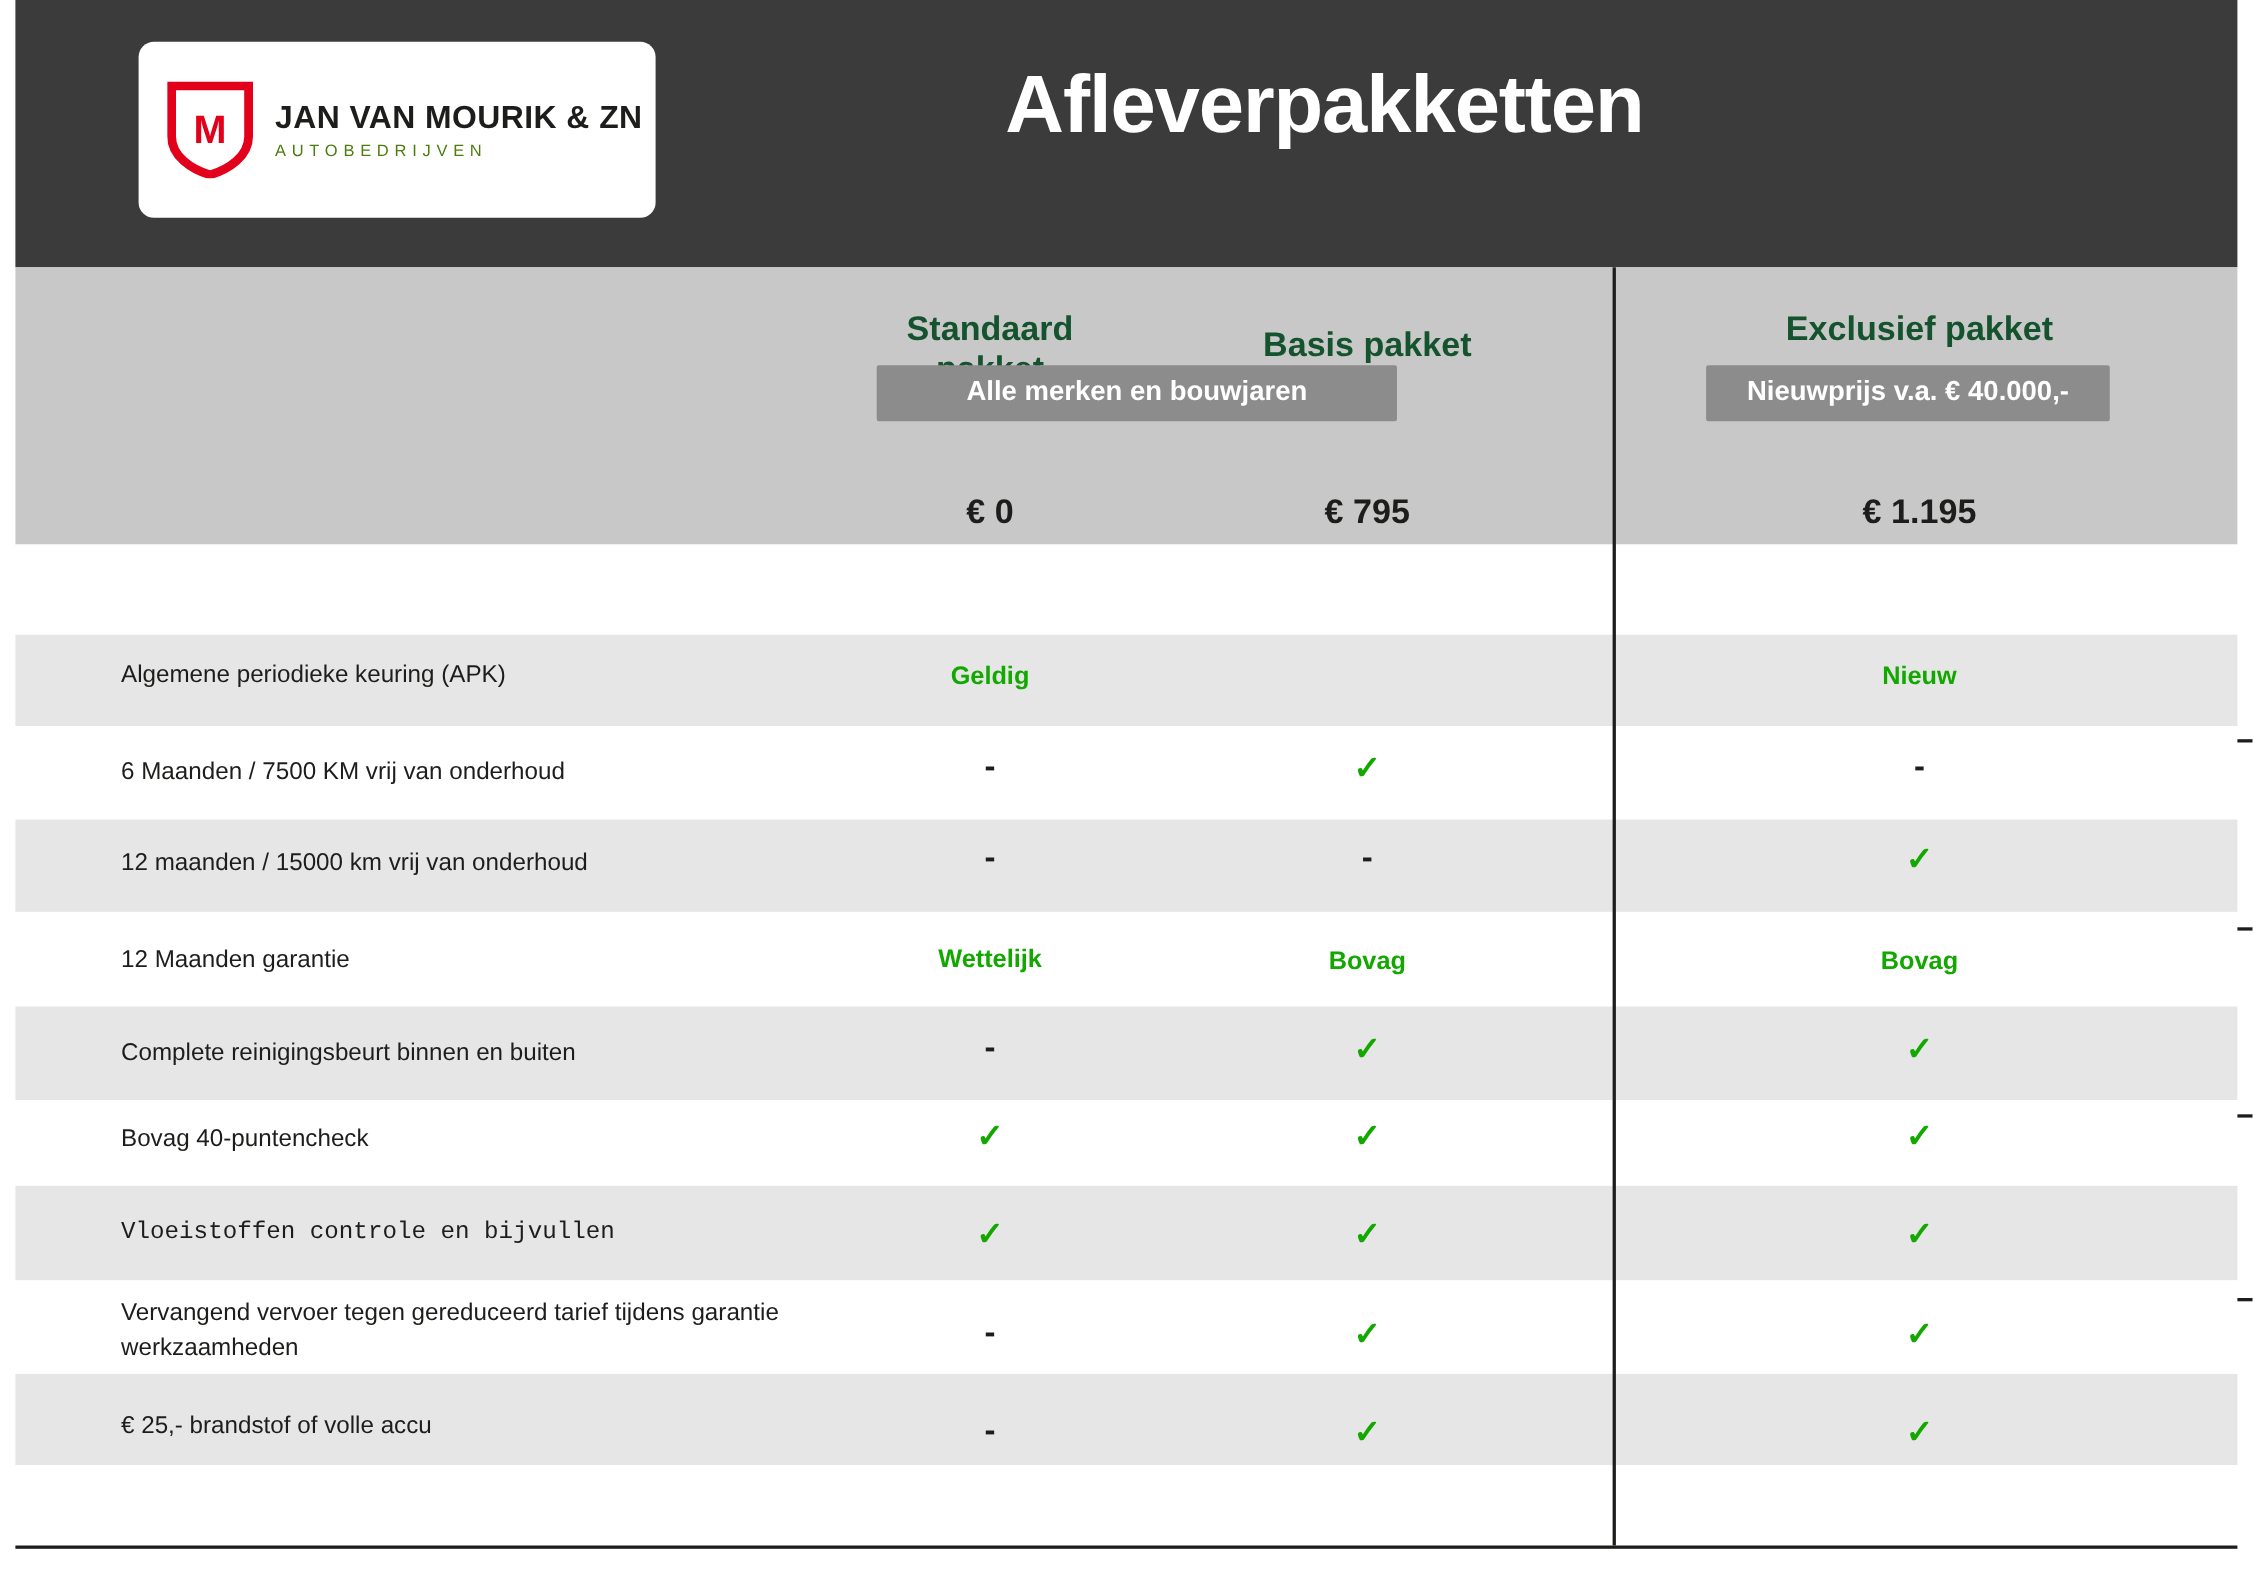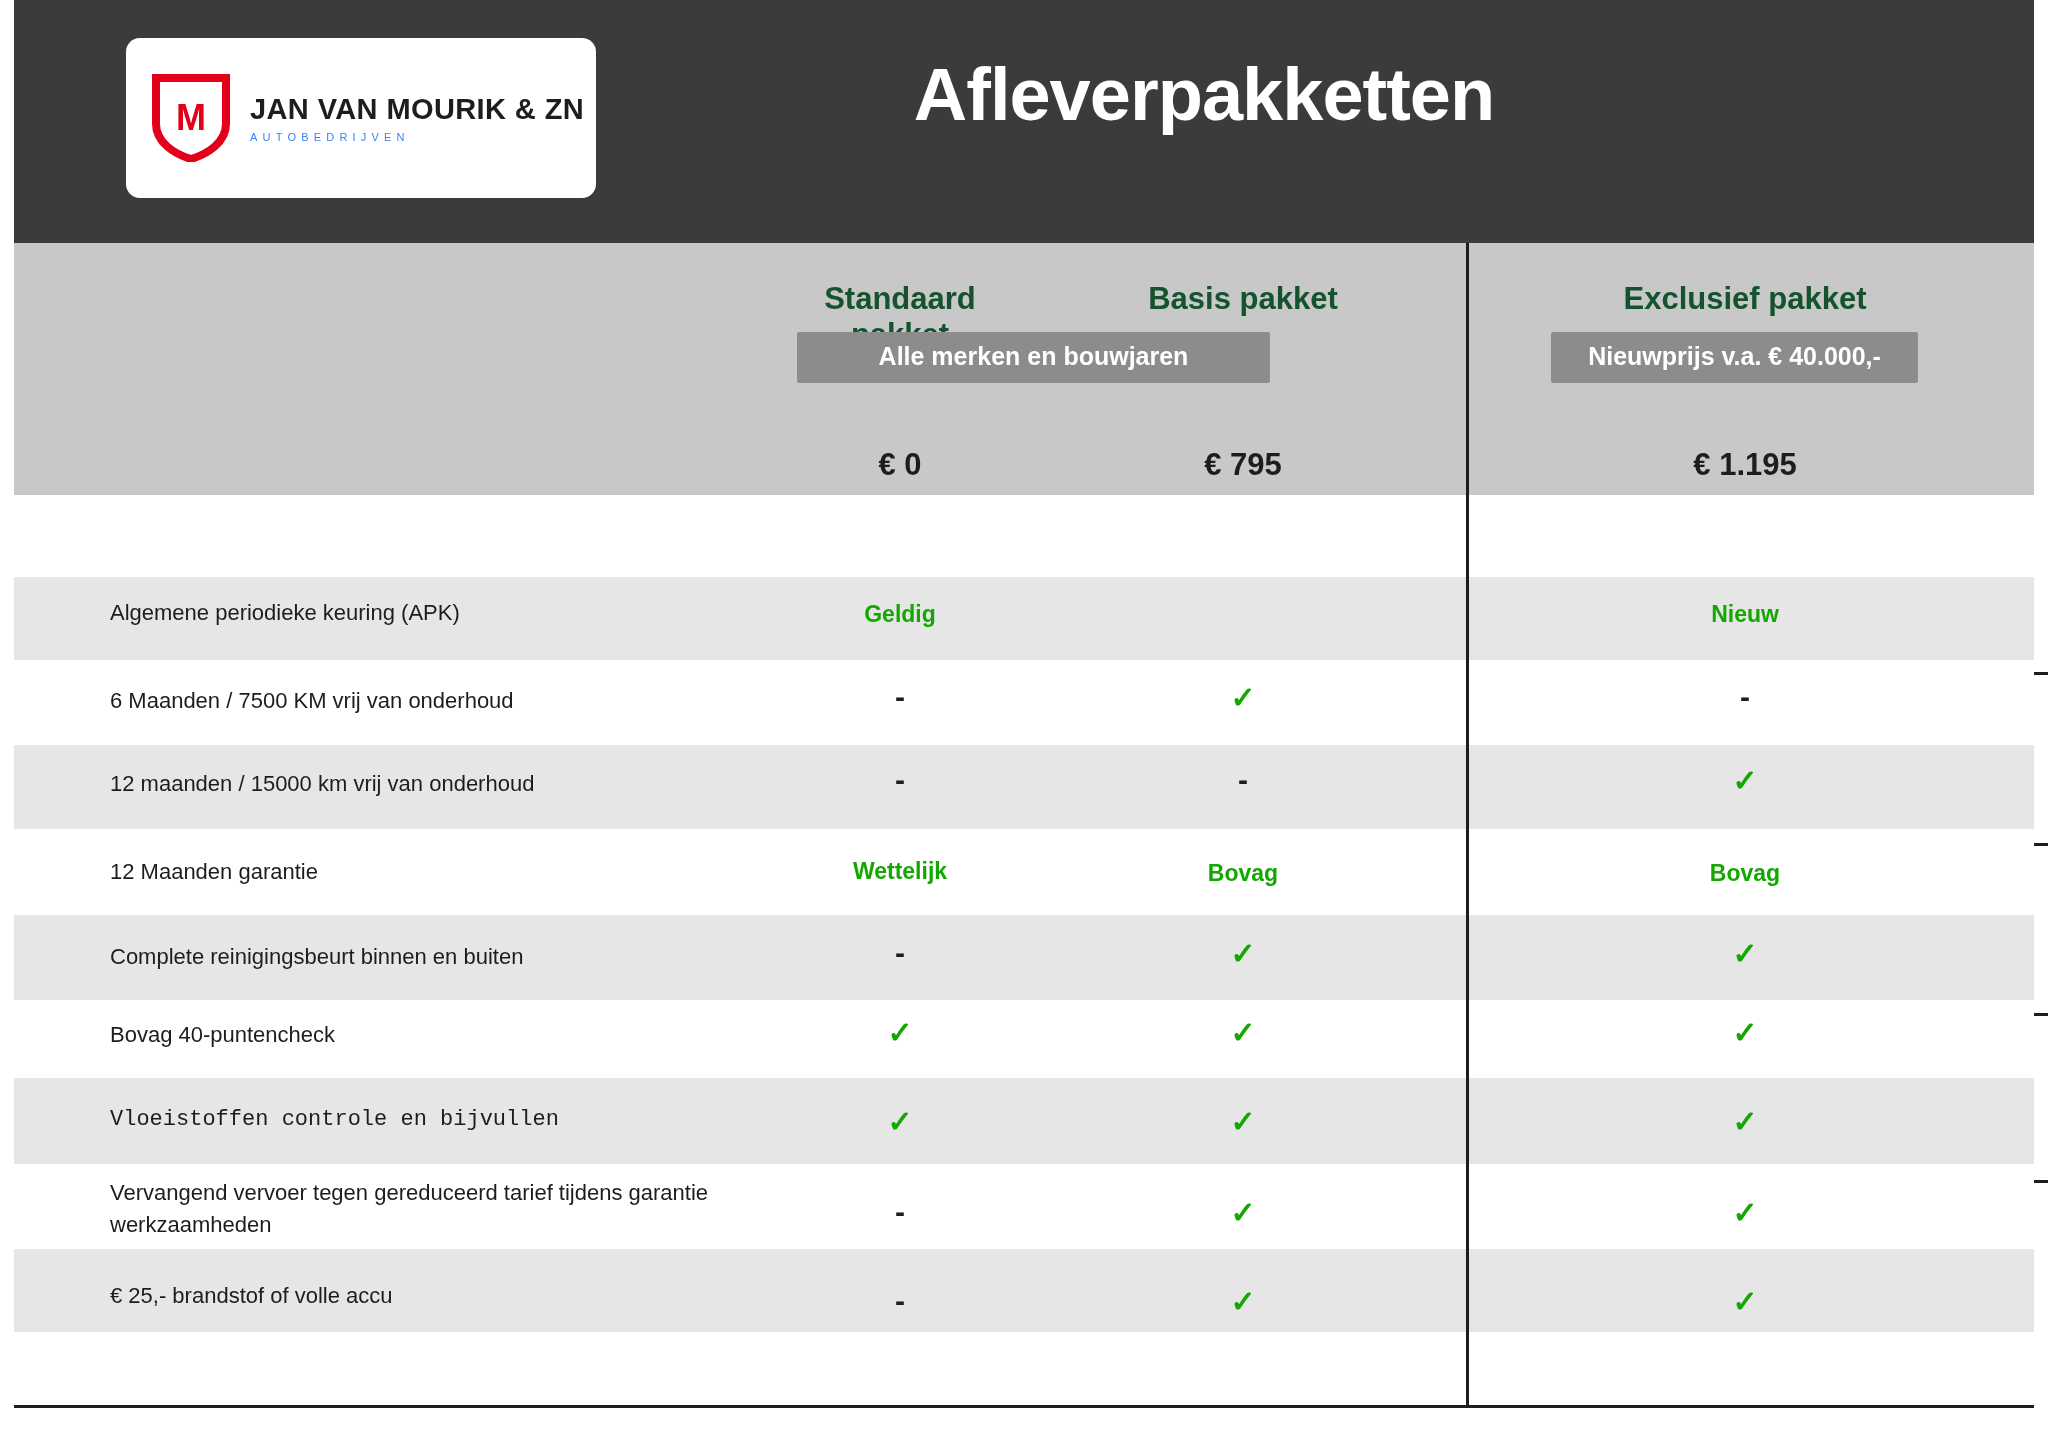--- a/index.html
+++ b/index.html
@@ -52,23 +52,23 @@
     justify-content: center;
   }
   .logo-title {
     font-size: 29px;
     font-weight: bold;
     letter-spacing: 0.4px;
     color: #1d1d1b;
     white-space: nowrap;
   }
   .logo-sub {
-    font-size: 11px;
+    font-size: 15px;
     letter-spacing: 5.2px;
-    color: #3b82f6;
+    color: #4d7c0f;
     margin-top: 5px;
     white-space: nowrap;
   }
   .doc-title {
     position: absolute;
     left: 0;
     top: 52px;
     width: 2020px;
     text-align: center;
     color: #ffffff;
@@ -192,21 +192,21 @@
       </div>
     </div>
     <div class="doc-title">Afleverpakketten</div>
   </div>
 
   <div class="band band-grey" style="top:243px; height:252px;"></div>
 
   <div class="band band-white" style="top:495px; height:82px;"></div>
 
   <div class="cell col-std hdr-pkg" style="top:281px;">Standaard pakket</div>
-  <div class="cell col-basis hdr-pkg" style="top:281px;">Basis pakket</div>
+  <div class="cell col-basis hdr-pkg" style="top:296px;">Basis pakket</div>
   <div class="cell col-excl hdr-pkg" style="top:281px;">Exclusief pakket</div>
 
   <div class="pill pill-std">Alle merken en bouwjaren</div>
   <div class="pill pill-excl">Nieuwprijs v.a. € 40.000,-</div>
 
   <div class="cell col-std price" style="top:447px;">€ 0</div>
   <div class="cell col-basis price" style="top:447px;">€ 795</div>
   <div class="cell col-excl price" style="top:447px;">€ 1.195</div>
 
   <div class="band band-light" style="top:577px; height:83px;"></div>

